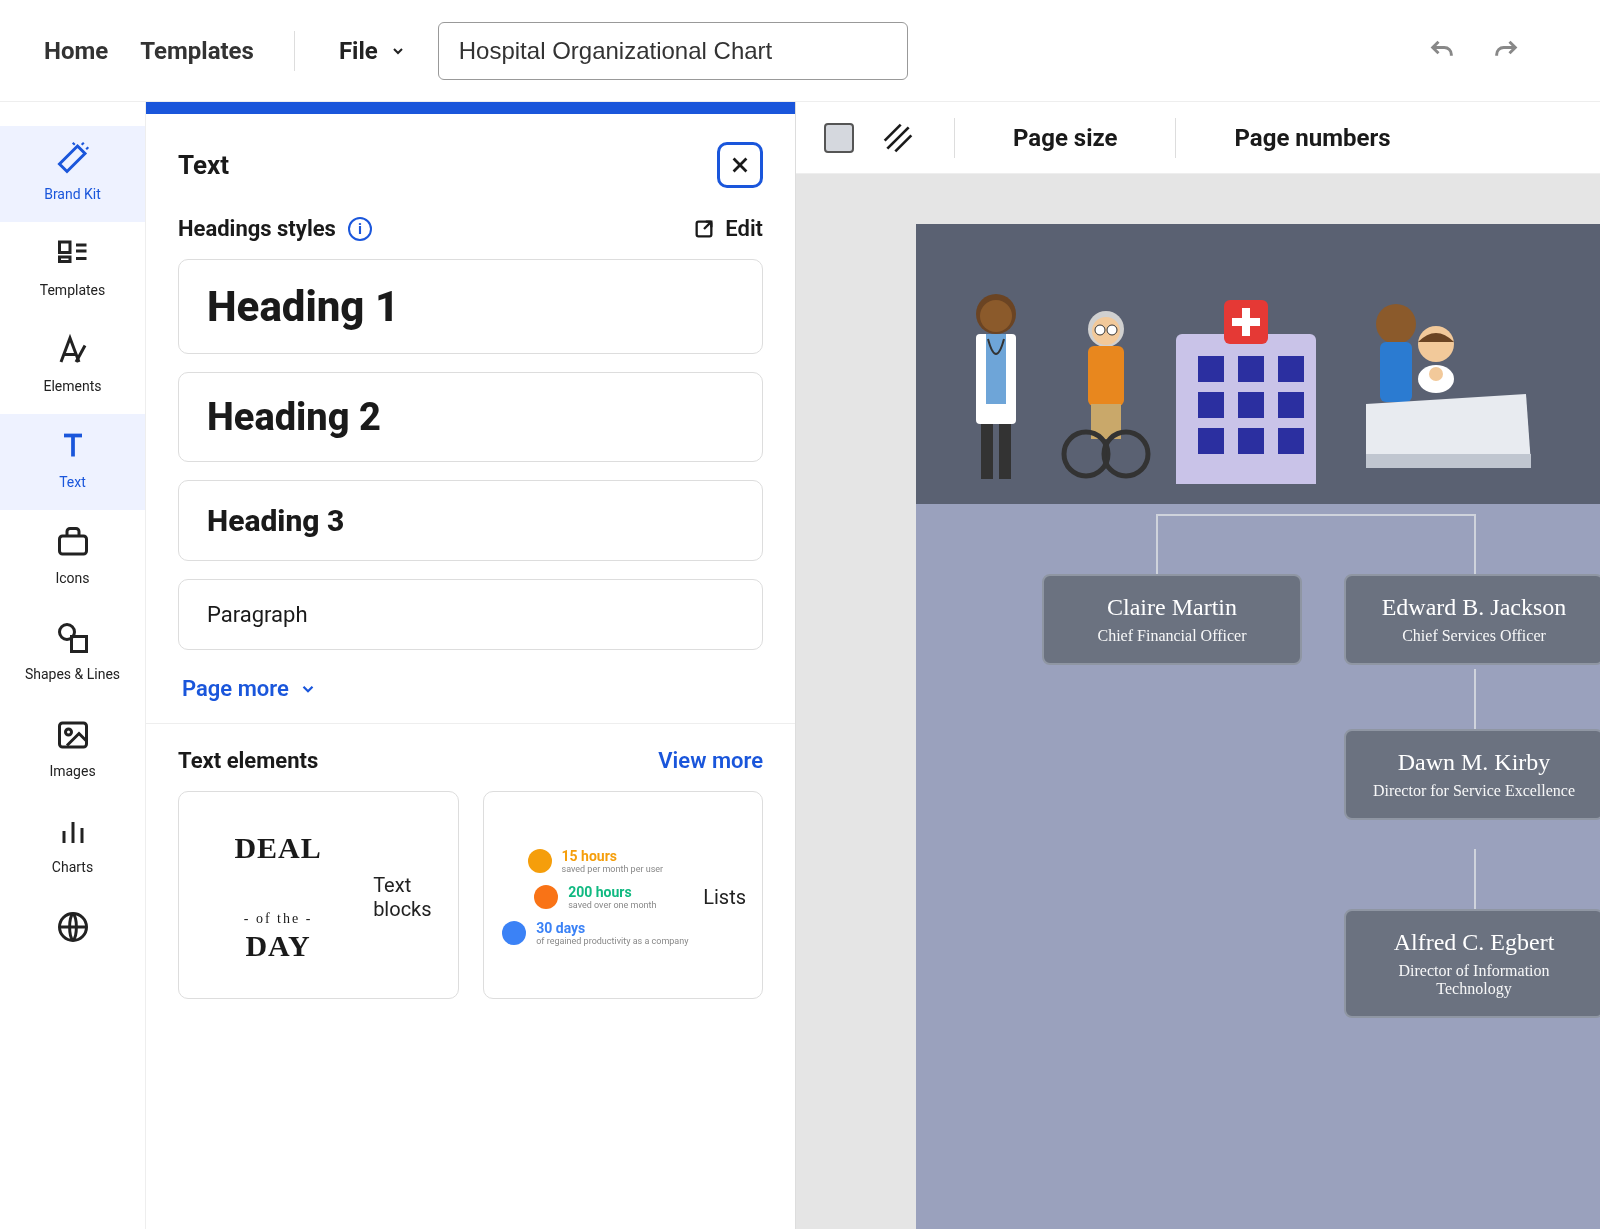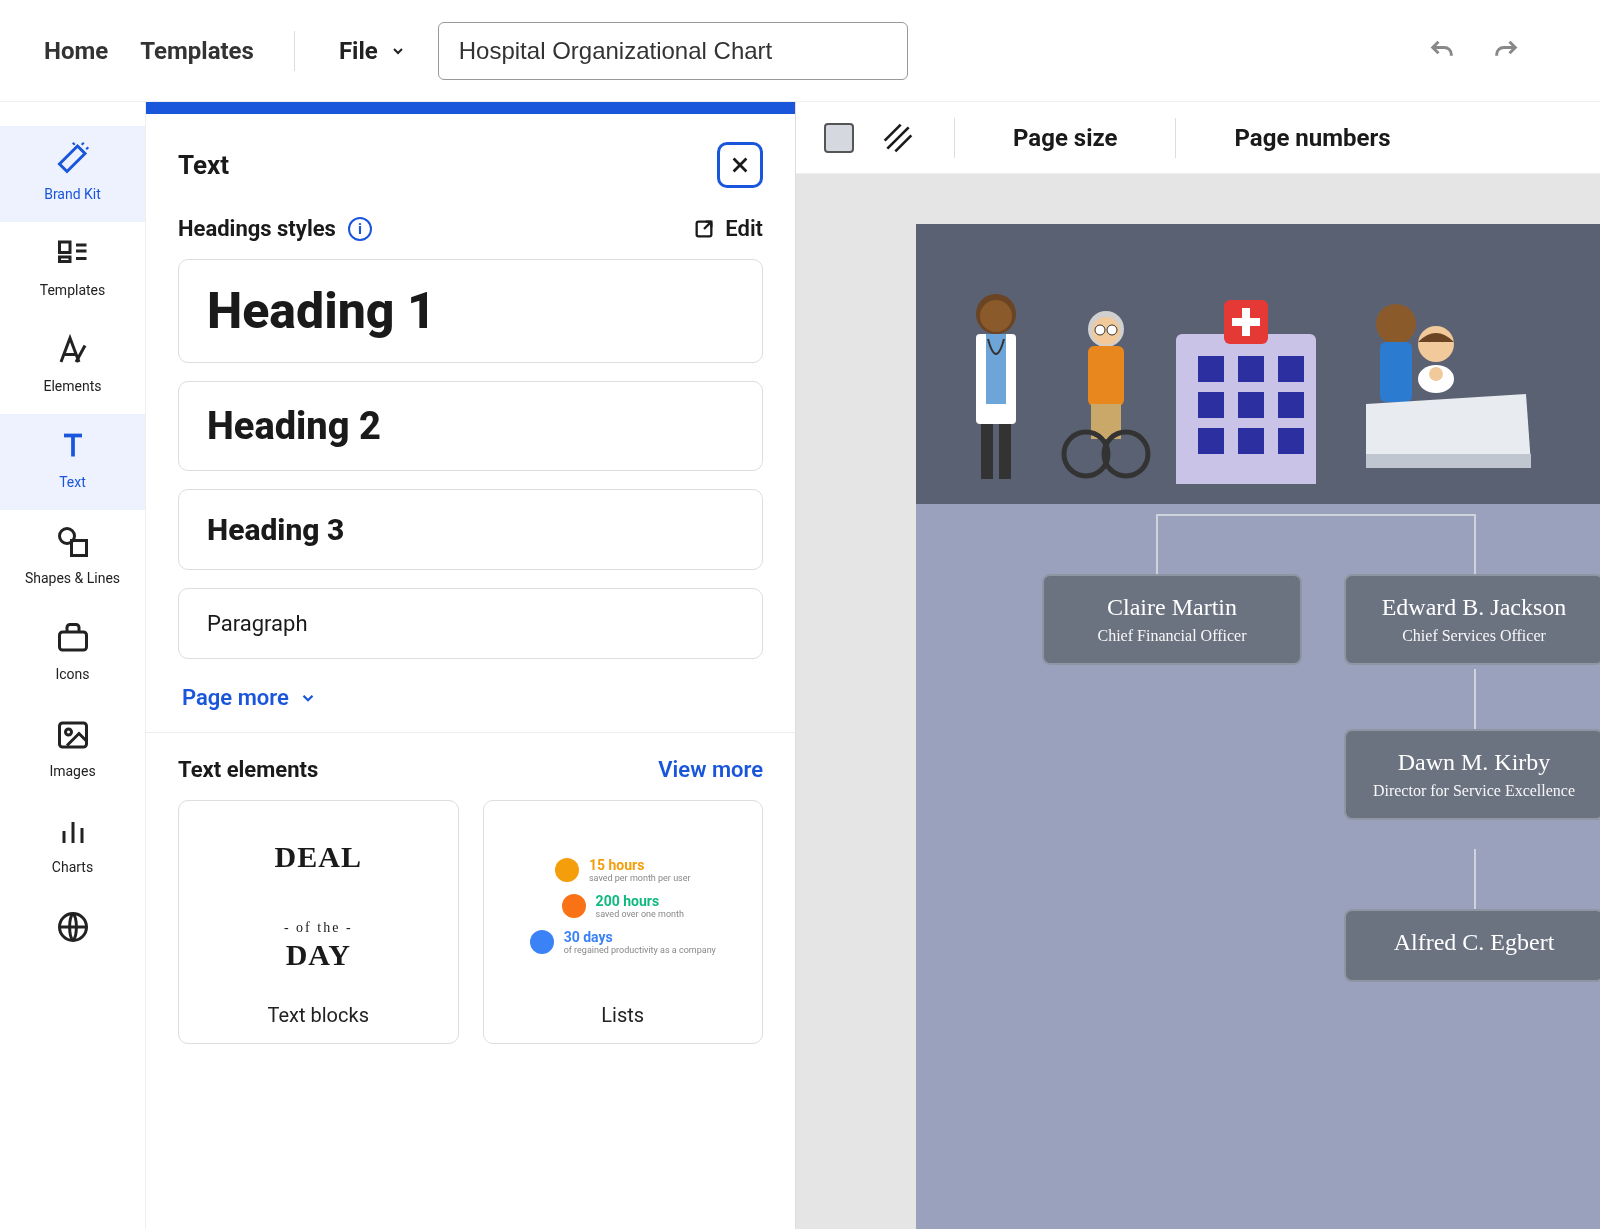--- a/index.html
+++ b/index.html
@@ -113,37 +113,37 @@
     display: flex; align-items: center; gap: 10px;
     font-size: 22px; font-weight: 600; cursor: pointer;
   }
   .style-btn {
     border: 1.5px solid #ddd; border-radius: 10px;
     padding: 22px 28px;
     margin-bottom: 18px;
     cursor: pointer;
     background: #fff;
   }
-  .h1 { font-size: 50px; font-weight: 800; }
+  .h1 { font-size: 42px; font-weight: 800; }
   .h2 { font-size: 38px; font-weight: 800; }
   .h3 { font-size: 30px; font-weight: 800; }
   .para { font-size: 22px; font-weight: 400; }
   .showmore {
     display: flex; align-items: center; gap: 10px;
     color: #1a56db; font-size: 22px; font-weight: 600; cursor: pointer;
     padding: 8px 4px 22px;
   }
   .divider { height: 1px; background: #eee; margin: 0 -32px 24px; }
   .viewmore { color: #1a56db; font-size: 22px; font-weight: 600; cursor: pointer; }
   .cards { display: flex; gap: 24px; }
   .card {
     flex: 1;
     border: 1.5px solid #ddd; border-radius: 10px;
     padding: 20px 16px 16px;
-    display: flex; flex-direction: column; align-items: center; gap: 12px;
+    display: flex; flex-direction: row; align-items: center; gap: 12px;
     cursor: pointer;
   }
   .card-preview {
     width: 100%; height: 170px; display: flex; align-items: center; justify-content: center;
     flex-direction: column;
   }
   .card-label { font-size: 20px; color: #222; }
   .canvas-area {
     flex: 1;
     background: #fff;
@@ -274,31 +274,31 @@
     </div>
     <div class="rail-item active" style="background:#eef2ff;color:#1a56db">
       <svg class="rail-icon" viewBox="0 0 24 24" fill="none" stroke="#1a56db" stroke-width="2.5">
           <line x1="6" y1="5" x2="18" y2="5"></line>
           <line x1="12" y1="5" x2="12" y2="19"></line>
         </svg>
       <span>Text</span>
     </div>
     <div class="rail-item">
       <svg class="rail-icon" viewBox="0 0 24 24" fill="none" stroke="currentColor" stroke-width="2">
+          <rect x="3" y="8" width="18" height="12" rx="2"></rect>
+          <path d="M8 8V5a2 2 0 0 1 2-2h4a2 2 0 0 1 2 2v3"></path>
+        </svg>
+      <span>Icons</span>
+    </div>
+    <div class="rail-item">
+      <svg class="rail-icon" viewBox="0 0 24 24" fill="none" stroke="currentColor" stroke-width="2">
           <circle cx="8" cy="8" r="5"></circle>
           <rect x="11" y="11" width="10" height="10"></rect>
         </svg>
       <span>Shapes &amp; Lines</span>
-    </div>
-    <div class="rail-item">
-      <svg class="rail-icon" viewBox="0 0 24 24" fill="none" stroke="currentColor" stroke-width="2">
-          <rect x="3" y="8" width="18" height="12" rx="2"></rect>
-          <path d="M8 8V5a2 2 0 0 1 2-2h4a2 2 0 0 1 2 2v3"></path>
-        </svg>
-      <span>Icons</span>
     </div>
     <div class="rail-item">
       <svg class="rail-icon" viewBox="0 0 24 24" fill="none" stroke="currentColor" stroke-width="2">
           <rect x="3" y="4" width="18" height="16" rx="2"></rect>
           <circle cx="9" cy="10" r="2"></circle>
           <path d="M21 16l-5-5-8 8"></path>
         </svg>
       <span>Images</span>
     </div>
     <div class="rail-item">
@@ -479,18 +479,19 @@
           <div class="node" style="left:428px; top:70px">
             <div class="name">Edward B. Jackson</div>
             <div class="role">Chief Services Officer</div>
           </div>
           <div class="node" style="left:428px; top:225px">
             <div class="name">Dawn M. Kirby</div>
             <div class="role">Director for Service Excellence</div>
           </div>
           <div class="node" style="left:428px; top:405px">
             <div class="name">Alfred C. Egbert</div>
+            <div class="role">Director of Information Technology</div>
           </div>
         </div>
       </div>
     </div>
   </div>
 </div>
 
 </body></html>

